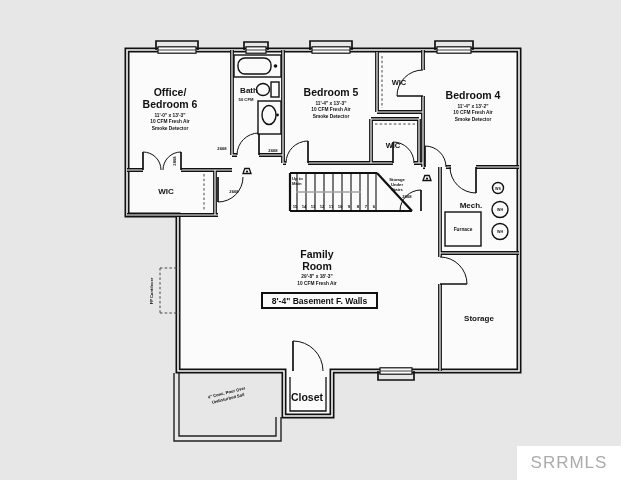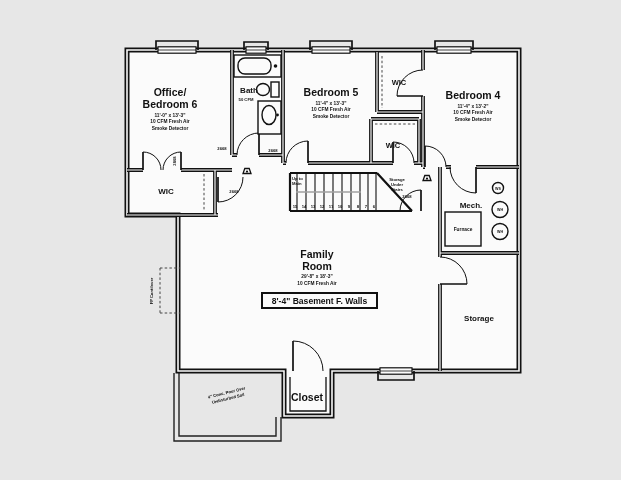--- a/index.html
+++ b/index.html
@@ -204,13 +204,16 @@
   </g>
 
   <text class="tiny" transform="rotate(-90 152.5 291)" x="152.5" y="291">FP Cantilever</text>
   <g transform="translate(227,394) rotate(-14)">
     <text class="tiny" x="0" y="0">4" Conc. Pour Over</text>
     <text class="tiny" x="0" y="6">Undisturbed Soil</text>
   </g>
 
 </svg>
 
+<div class="watermark">
+  <span>SRRMLS</span>
 </div>
+</div>
 
 </body></html>

